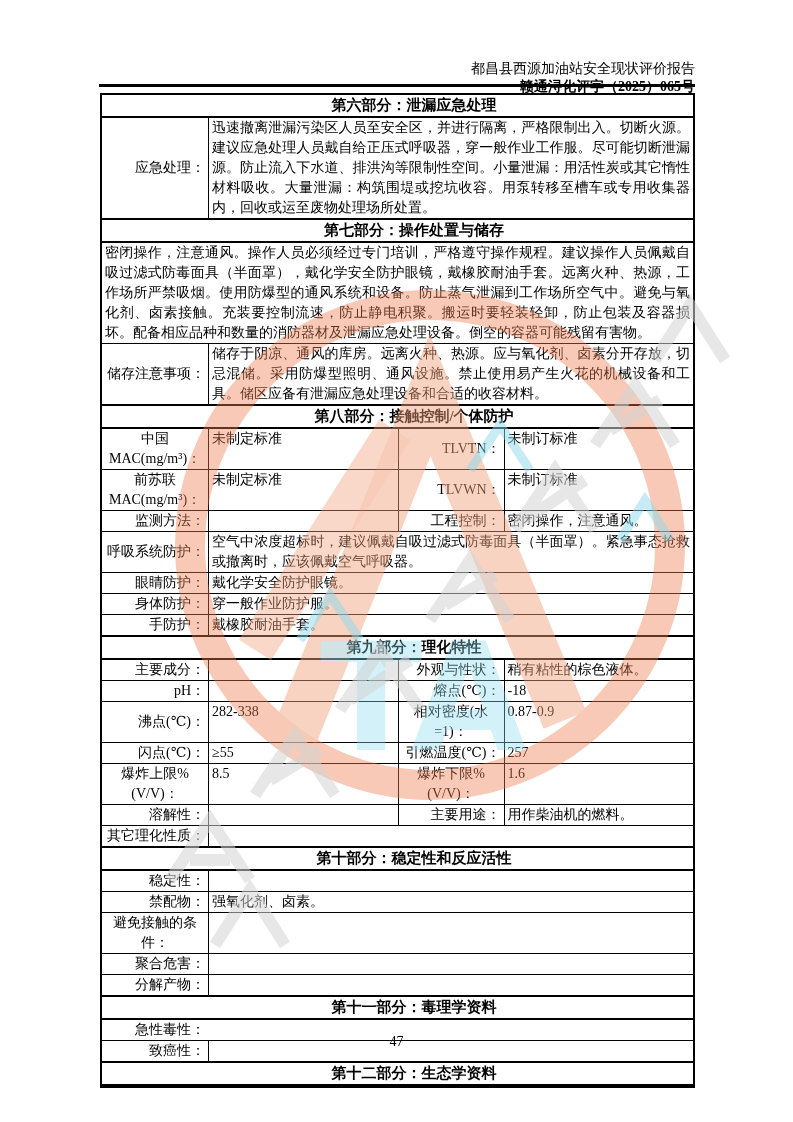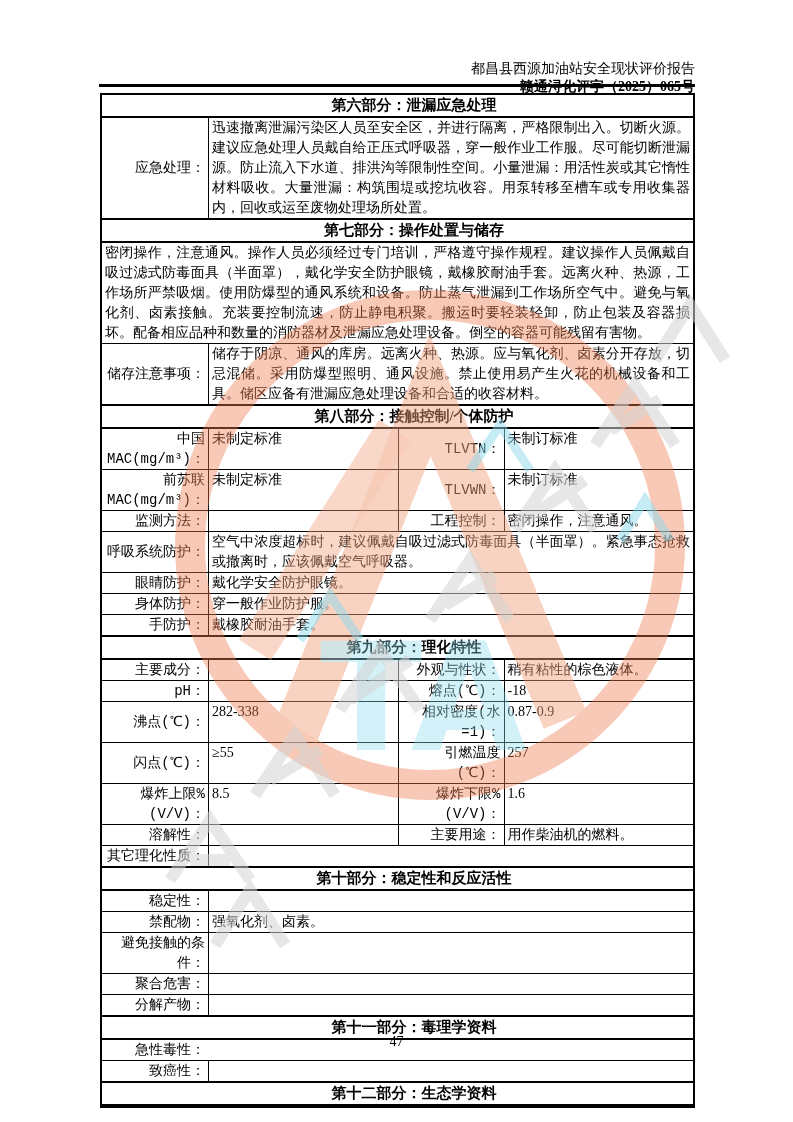--- a/index.html
+++ b/index.html
@@ -27,21 +27,21 @@
   .row:first-child{border-top:none;}
   .row.sec{border-top:2px solid #000;border-bottom:2px solid #000;}
   .row.sec:first-child{border-top:none;}
   .row.sec + .row{border-top:none;}
   .cell{padding:0 3px;font-size:14px;line-height:20px;min-height:20px;box-sizing:border-box;}
   .cell + .cell{border-left:1px solid #000;}
   .sect{
     flex:1;text-align:center;font-weight:bold;font-size:15px;
     line-height:21px;min-height:21px;border-left:none;padding-left:36px;
   }
-  .lbl{display:flex;align-items:center;justify-content:flex-end;text-align:right;font-family:Liberation Mono, monospace;}
+  .lbl{display:flex;align-items:center;justify-content:flex-end;text-align:center;}
   .w1{width:106px;flex:none;}
   .w2{width:178px;flex:none;}
   .w3{width:106px;flex:none;}
   .w4{flex:1;}
   .val{flex:1;}
   .just{text-align:justify;}
   .pre{white-space:pre-wrap;}
   .page-footer{
     position:absolute;left:0;top:1034px;width:793px;text-align:center;
     font-size:14px;

